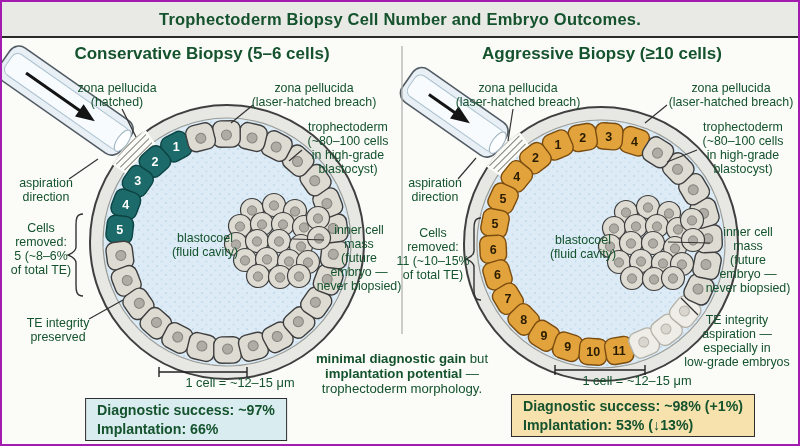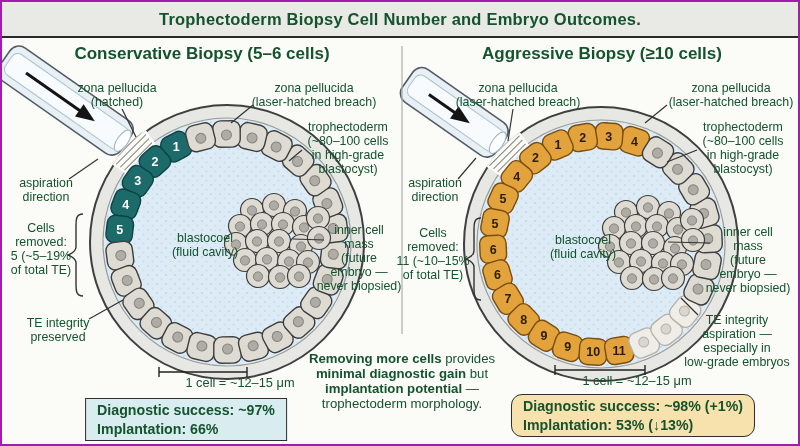--- a/index.html
+++ b/index.html
@@ -408,21 +408,21 @@
     <div>in high-grade</div>
     <div>blastocyst)</div>
   </div>
   <div class="lbl" style="left:44px;top:174px;">
     <div>aspiration</div>
     <div>direction</div>
   </div>
   <div class="lbl" style="left:39px;top:219px;">
     <div>Cells</div>
     <div>removed:</div>
-    <div>5 (~5–19%</div>
+    <div>5 (~8–6%</div>
     <div>of total TE)</div>
   </div>
   <div class="lbl" style="left:203px;top:229px;">
     <div>blastocoel</div>
     <div>(fluid cavity)</div>
   </div>
   <div class="lbl" style="left:357px;top:221px;">
     <div>inner cell</div>
     <div>mass</div>
     <div>(future</div>
@@ -475,24 +475,23 @@
     <div>aspiration —</div>
     <div>especially in</div>
     <div>low-grade embryos</div>
   </div>
   <div class="lbl scale-lbl" style="left:598px;top:372px;">1 cell = ~12–15 μm</div>
 
   <div id="box-left" class="outcome-box" style="background-color: rgb(217, 236, 239);">
     <div>Diagnostic success: ~97%</div>
     <div>Implantation: 66%</div>
   </div>
-  <div id="box-right" class="outcome-box" style="background-color: rgb(247, 226, 174); border-radius: 11px;">
+  <div id="box-right" class="outcome-box" style="background-color: rgb(247, 226, 174);">
     <div>Diagnostic success: ~98% (+1%)</div>
     <div>Implantation: 53% (↓13%)</div>
   </div>
 
   <div id="note" class="note">
-      <div><b>Removing more cells</b><span> provides</span></div>
       <div><b>minimal diagnostic gain</b><span> but</span></div>
       <div><b>implantation potential</b><span> —</span></div>
       <div><span>trophectoderm morphology.</span></div>
     </div>
 </div>
 
 </body></html>

